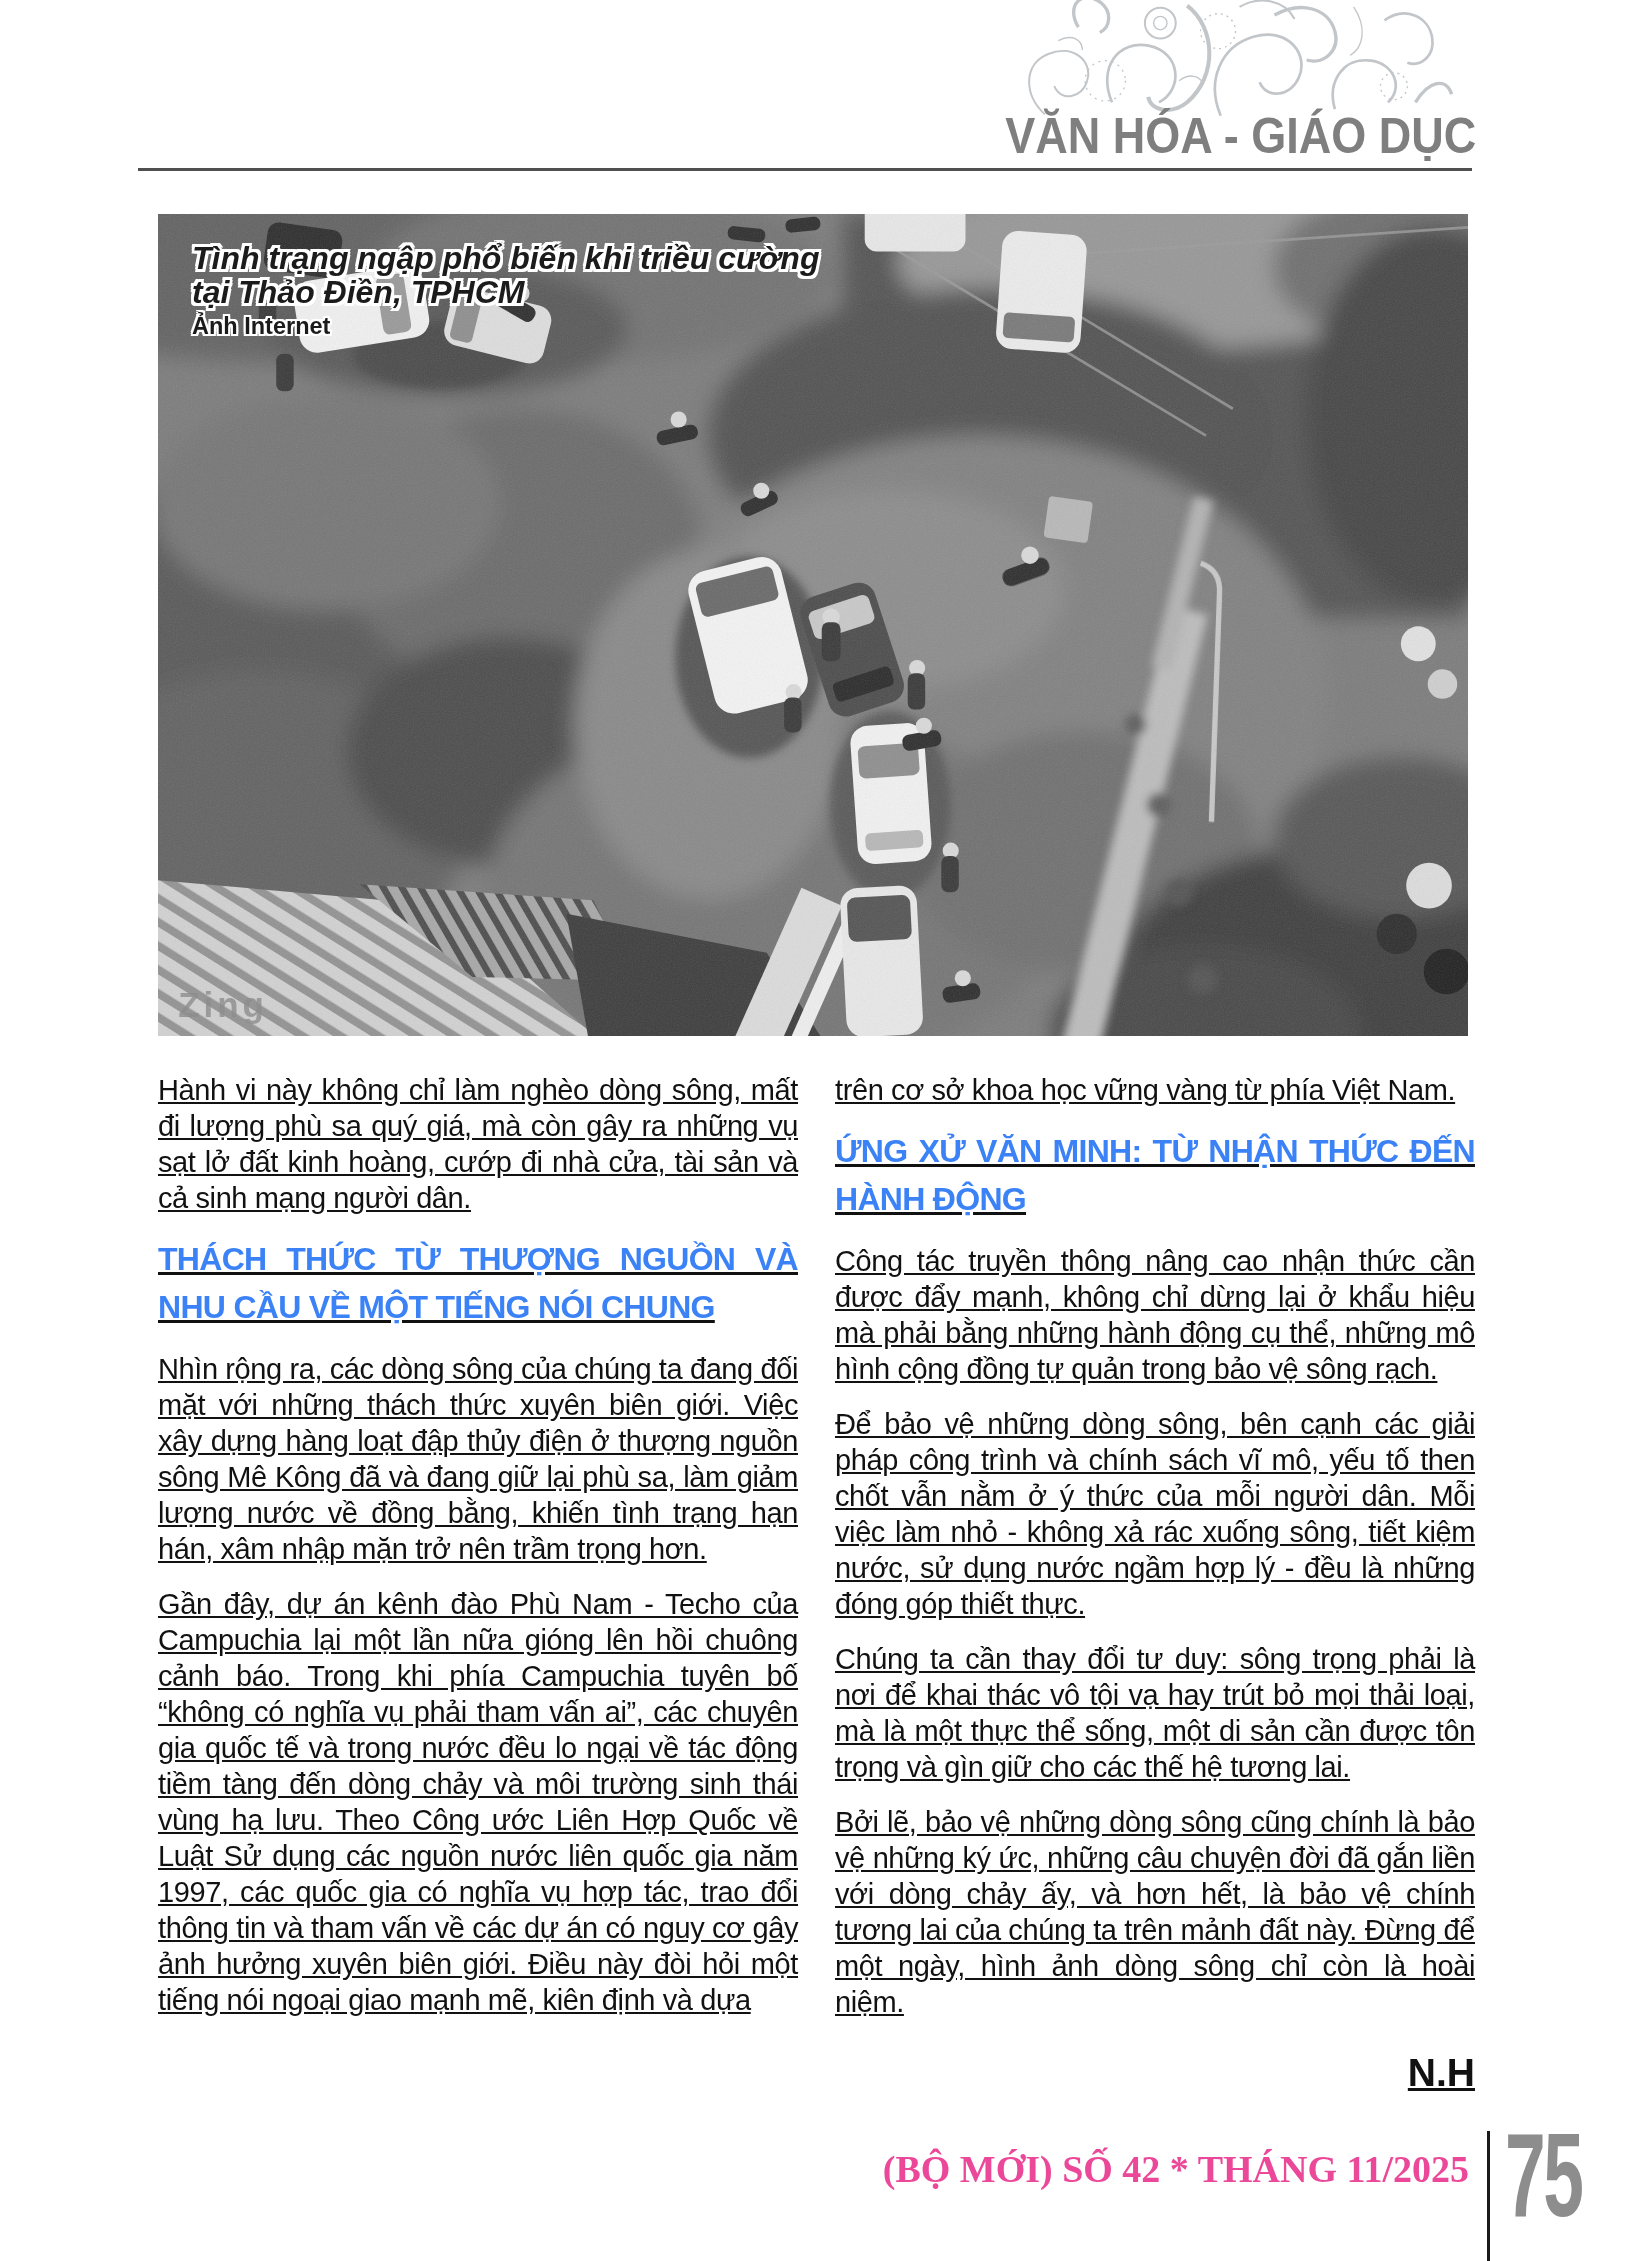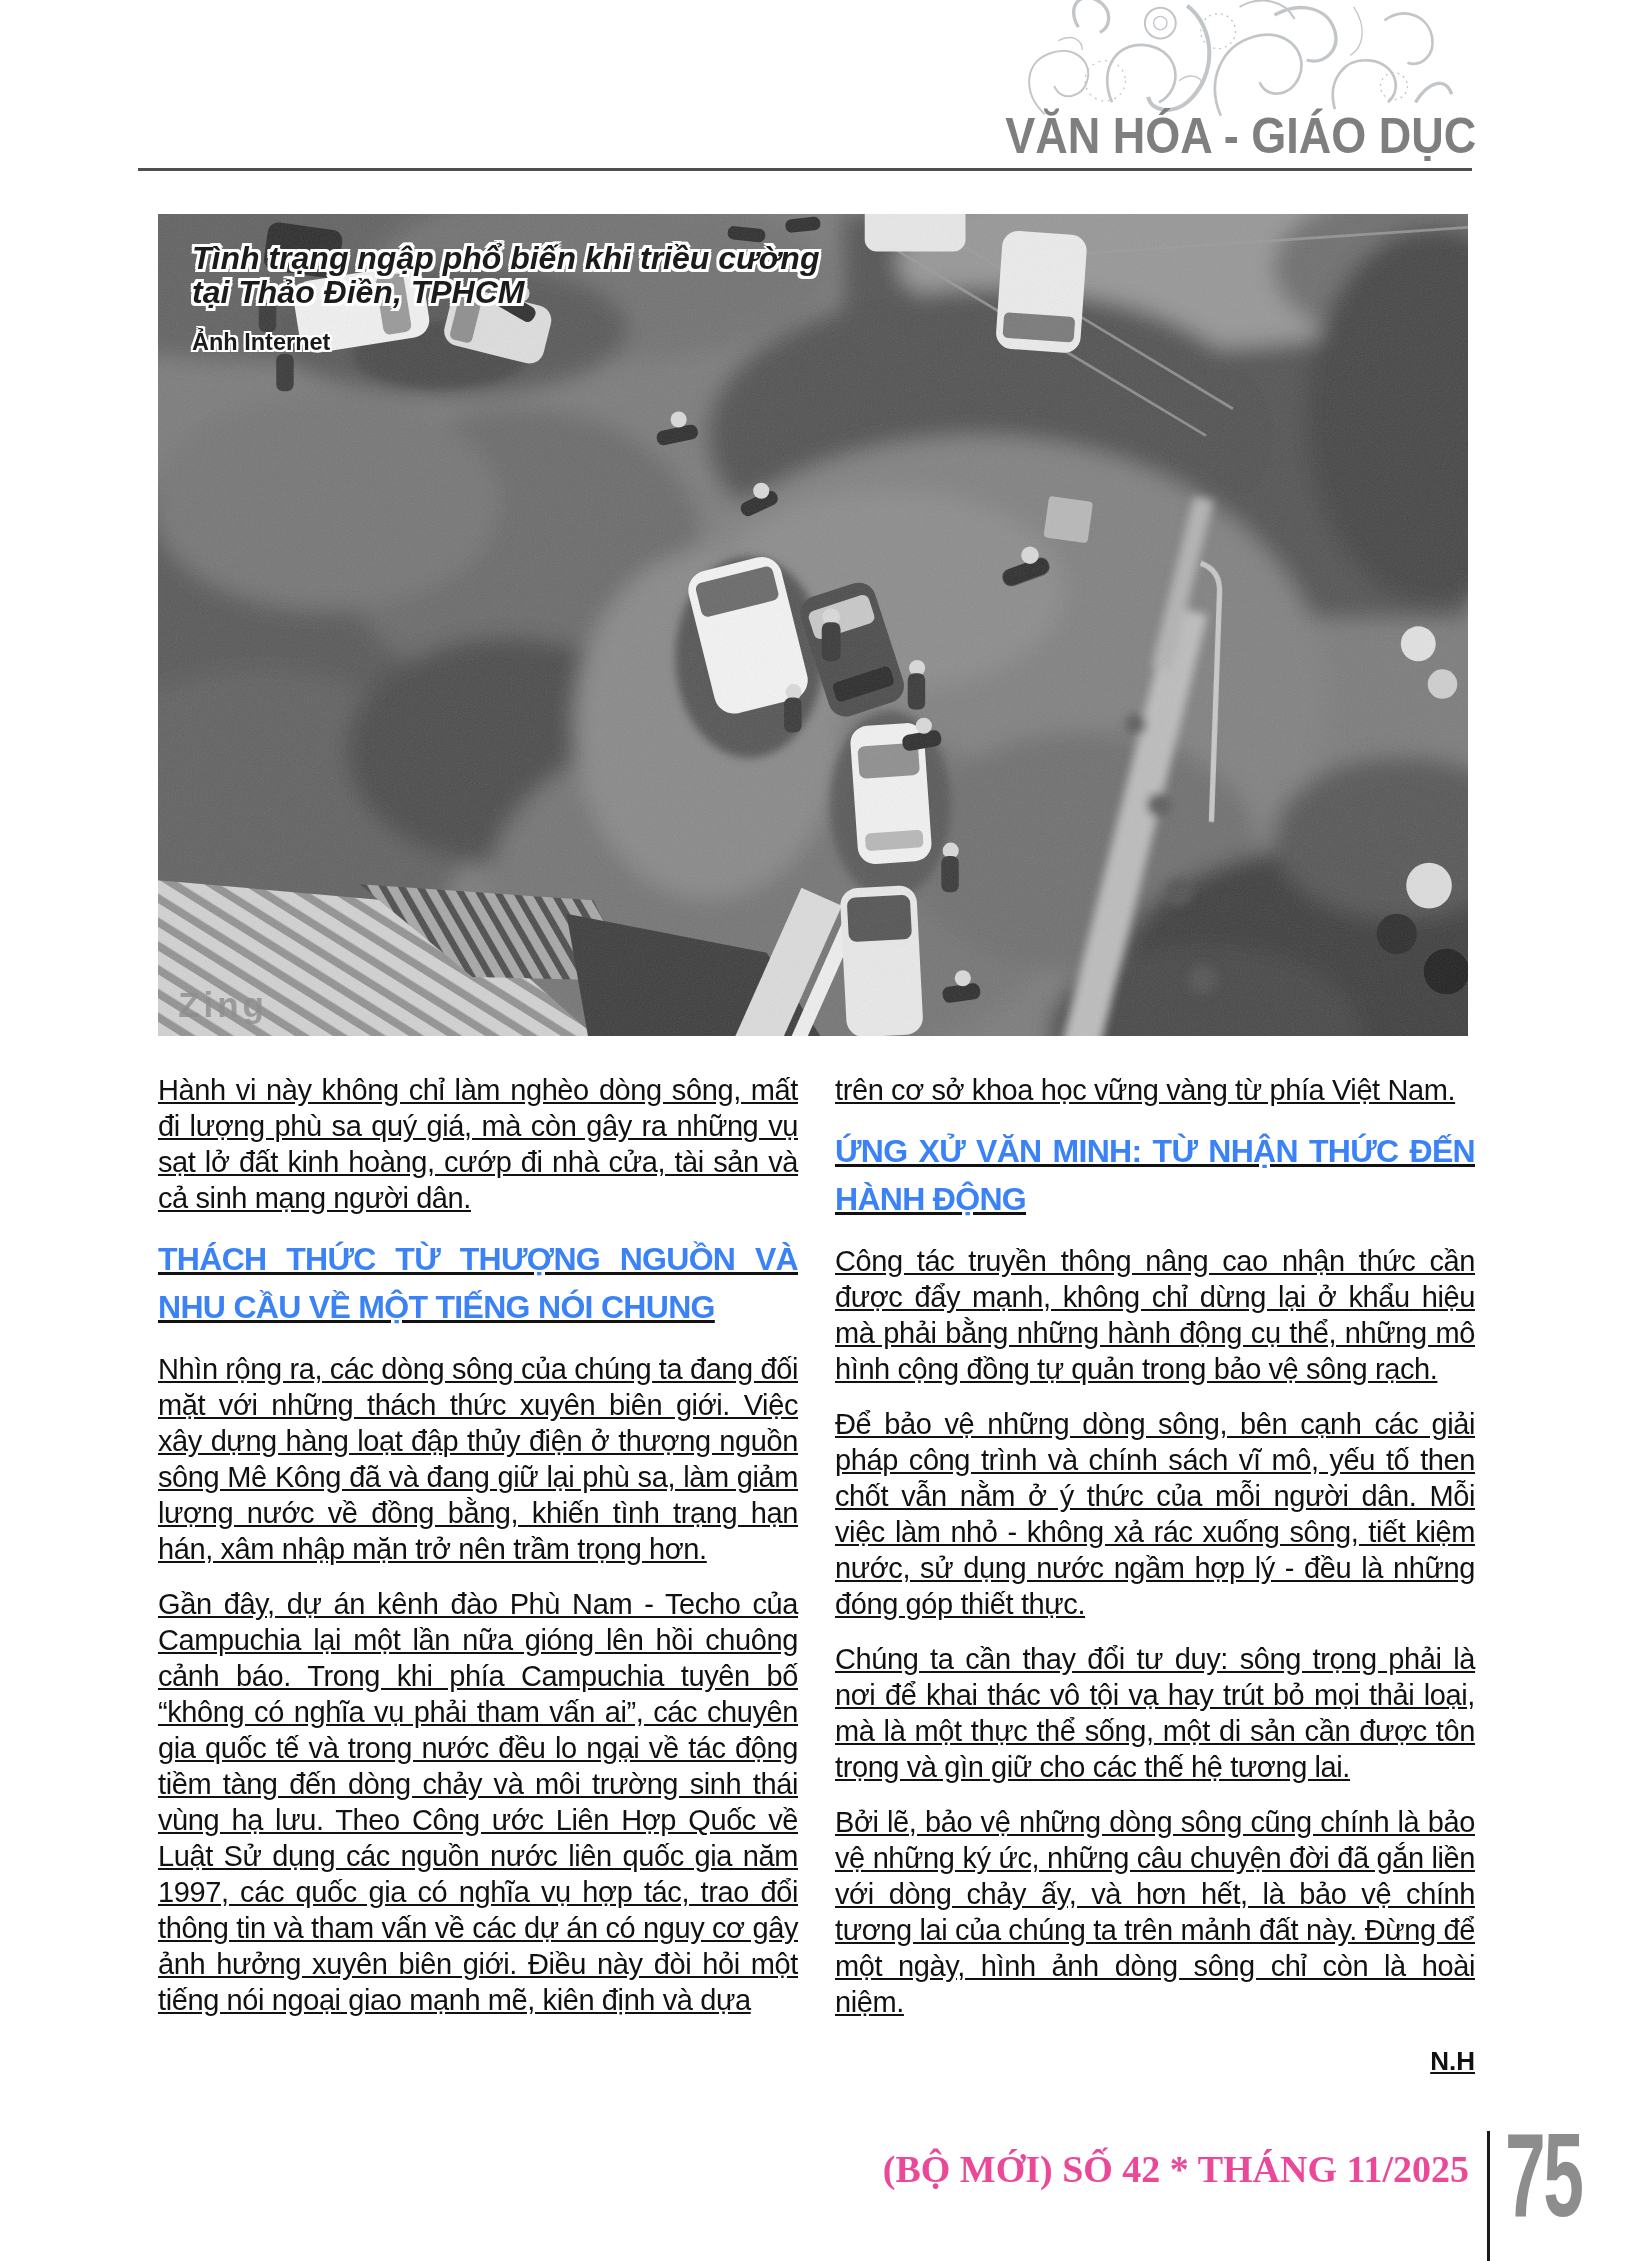--- a/index.html
+++ b/index.html
@@ -29,40 +29,40 @@
   }
   .photo svg{display:block;width:100%;height:100%;}
   .caption{
     position:absolute;left:34px;top:27px;
     font-style:italic;font-weight:bold;font-size:32px;line-height:34px;
     color:#1b1b1b;
     text-shadow:-2.7px -2.7px 0 #fff,2.7px -2.7px 0 #fff,-2.7px 2.7px 0 #fff,2.7px 2.7px 0 #fff,
                 -2.7px 0 0 #fff,2.7px 0 0 #fff,0 -2.7px 0 #fff,0 2.7px 0 #fff;
   }
   .credit{
-    position:absolute;left:34px;top:115px;
+    position:absolute;left:34px;top:99px;
     font-weight:bold;font-size:23.5px;color:#1b1b1b;font-style:normal;
     text-shadow:-2px -2px 0 #fff,2px -2px 0 #fff,-2px 2px 0 #fff,2px 2px 0 #fff,
                 -2px 0 0 #fff,2px 0 0 #fff,0 -2px 0 #fff,0 2px 0 #fff;
   }
   
   .col{
     position:absolute;top:1072px;width:640px;
     font-size:29px;line-height:36px;letter-spacing:-0.4px;
     color:#111;text-align:justify;text-decoration:underline;
   }
   .col-left{left:158px;}
   .col-right{left:835px;}
   .col p{margin:0 0 19px 0;}
   .section-heading{
     font-size:32px;line-height:48px;font-weight:bold;color:#3b82f6;
     letter-spacing:-0.7px;margin:4px 0 20px 0;text-align:justify;
   }
   .author{
-    text-align:right;font-weight:bold;font-size:26px;margin-top:23px;
+    text-align:right;font-weight:bold;font-size:39px;margin-top:35px;
     letter-spacing:0;
   }
   
   .footer-issue{
     position:absolute;right:157px;top:2147px;
     font-family:"Liberation Serif",serif;font-weight:bold;
     font-size:38px;color:#ec4899;white-space:nowrap;
   }
   .footer-divider{
     position:absolute;left:1487px;top:2131px;width:2.7px;height:130px;

